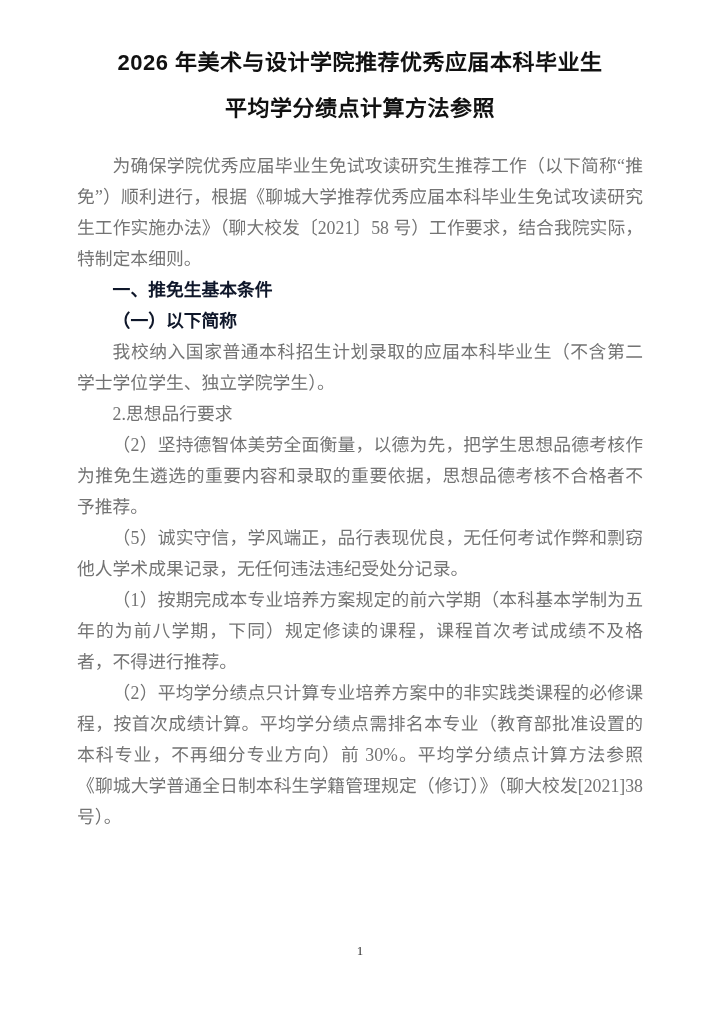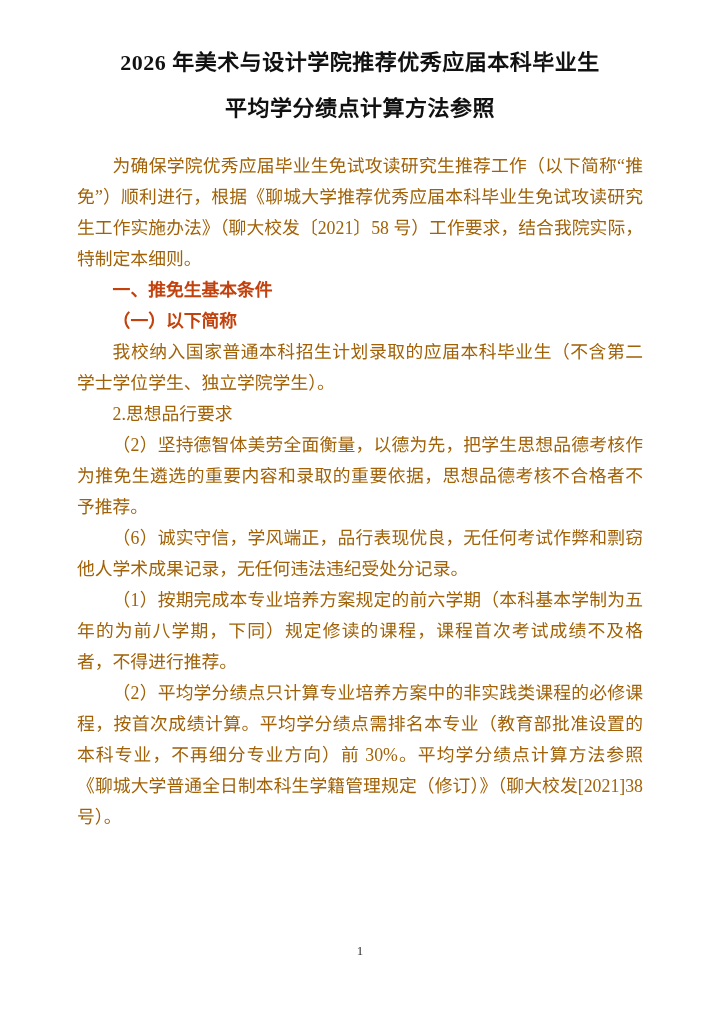--- a/index.html
+++ b/index.html
@@ -12,46 +12,46 @@
     width: 720px;
     height: 1018px;
     background: #ffffff;
     overflow: hidden;
     color: #1c1c1c;
     font-family: "Liberation Serif", serif;
   }
   .doc-title {
     margin: 40px 62px 0 62px;
     text-align: center;
-    font-family: Liberation Serif, serif;
+    font-family: Liberation Sans, sans-serif;
     font-weight: 700;
     font-size: 22px;
     line-height: 46px;
     color: #111111;
     letter-spacing: 0.5px;
   }
   .content {
     margin: 19px 77px 0 77px;
     width: 566px;
   }
   .content p {
     margin: 0;
     font-size: 17.8px;
     line-height: 31px;
     text-align: justify;
     text-justify: inter-character;
     text-indent: 2em;
     word-wrap: break-word;
-    color: #a16207;
+    color: #737373;
   }
   .content p.h1,
   .content p.h2 {
     font-family: "Liberation Sans", sans-serif;
     font-weight: 700;
-    color: #c2410c;
+    color: #0f172a;
   }
   .footer-pagenum {
     position: absolute;
     left: 0;
     top: 943px;
     width: 100%;
     text-align: center;
     font-size: 13px;
     color: #333333;
     font-family: "Liberation Serif", serif;
@@ -67,20 +67,20 @@
     <div>平均学分绩点计算方法参照</div>
   </div>
 
   <div class="content">
     <p class="body">为确保学院优秀应届毕业生免试攻读研究生推荐工作（以下简称“推免”）顺利进行，根据《聊城大学推荐优秀应届本科毕业生免试攻读研究生工作实施办法》（聊大校发〔2021〕58 号）工作要求，结合我院实际，特制定本细则。</p>
     <p class="h1">一、推免生基本条件</p>
     <p class="h2">（一）以下简称</p>
     <p class="body">我校纳入国家普通本科招生计划录取的应届本科毕业生（不含第二学士学位学生、独立学院学生）。</p>
     <p class="sub">2.思想品行要求</p>
     <p class="body">（2）坚持德智体美劳全面衡量，以德为先，把学生思想品德考核作为推免生遴选的重要内容和录取的重要依据，思想品德考核不合格者不予推荐。</p>
-    <p class="body">（6）诚实守信，学风端正，品行表现优良，无任何考试作弊和剽窃他人学术成果记录，无任何违法违纪受处分记录。</p>
+    <p class="body">（5）诚实守信，学风端正，品行表现优良，无任何考试作弊和剽窃他人学术成果记录，无任何违法违纪受处分记录。</p>
     <p class="body">（1）按期完成本专业培养方案规定的前六学期（本科基本学制为五年的为前八学期，下同）规定修读的课程，课程首次考试成绩不及格者，不得进行推荐。</p>
     <p class="body">（2）平均学分绩点只计算专业培养方案中的非实践类课程的必修课程，按首次成绩计算。平均学分绩点需排名本专业（教育部批准设置的本科专业，不再细分专业方向）前 30%。平均学分绩点计算方法参照《聊城大学普通全日制本科生学籍管理规定（修订）》（聊大校发[2021]38 号）。</p>
   </div>
 
   <div class="footer-pagenum">1</div>
 
 </div>
 
 </body></html>

